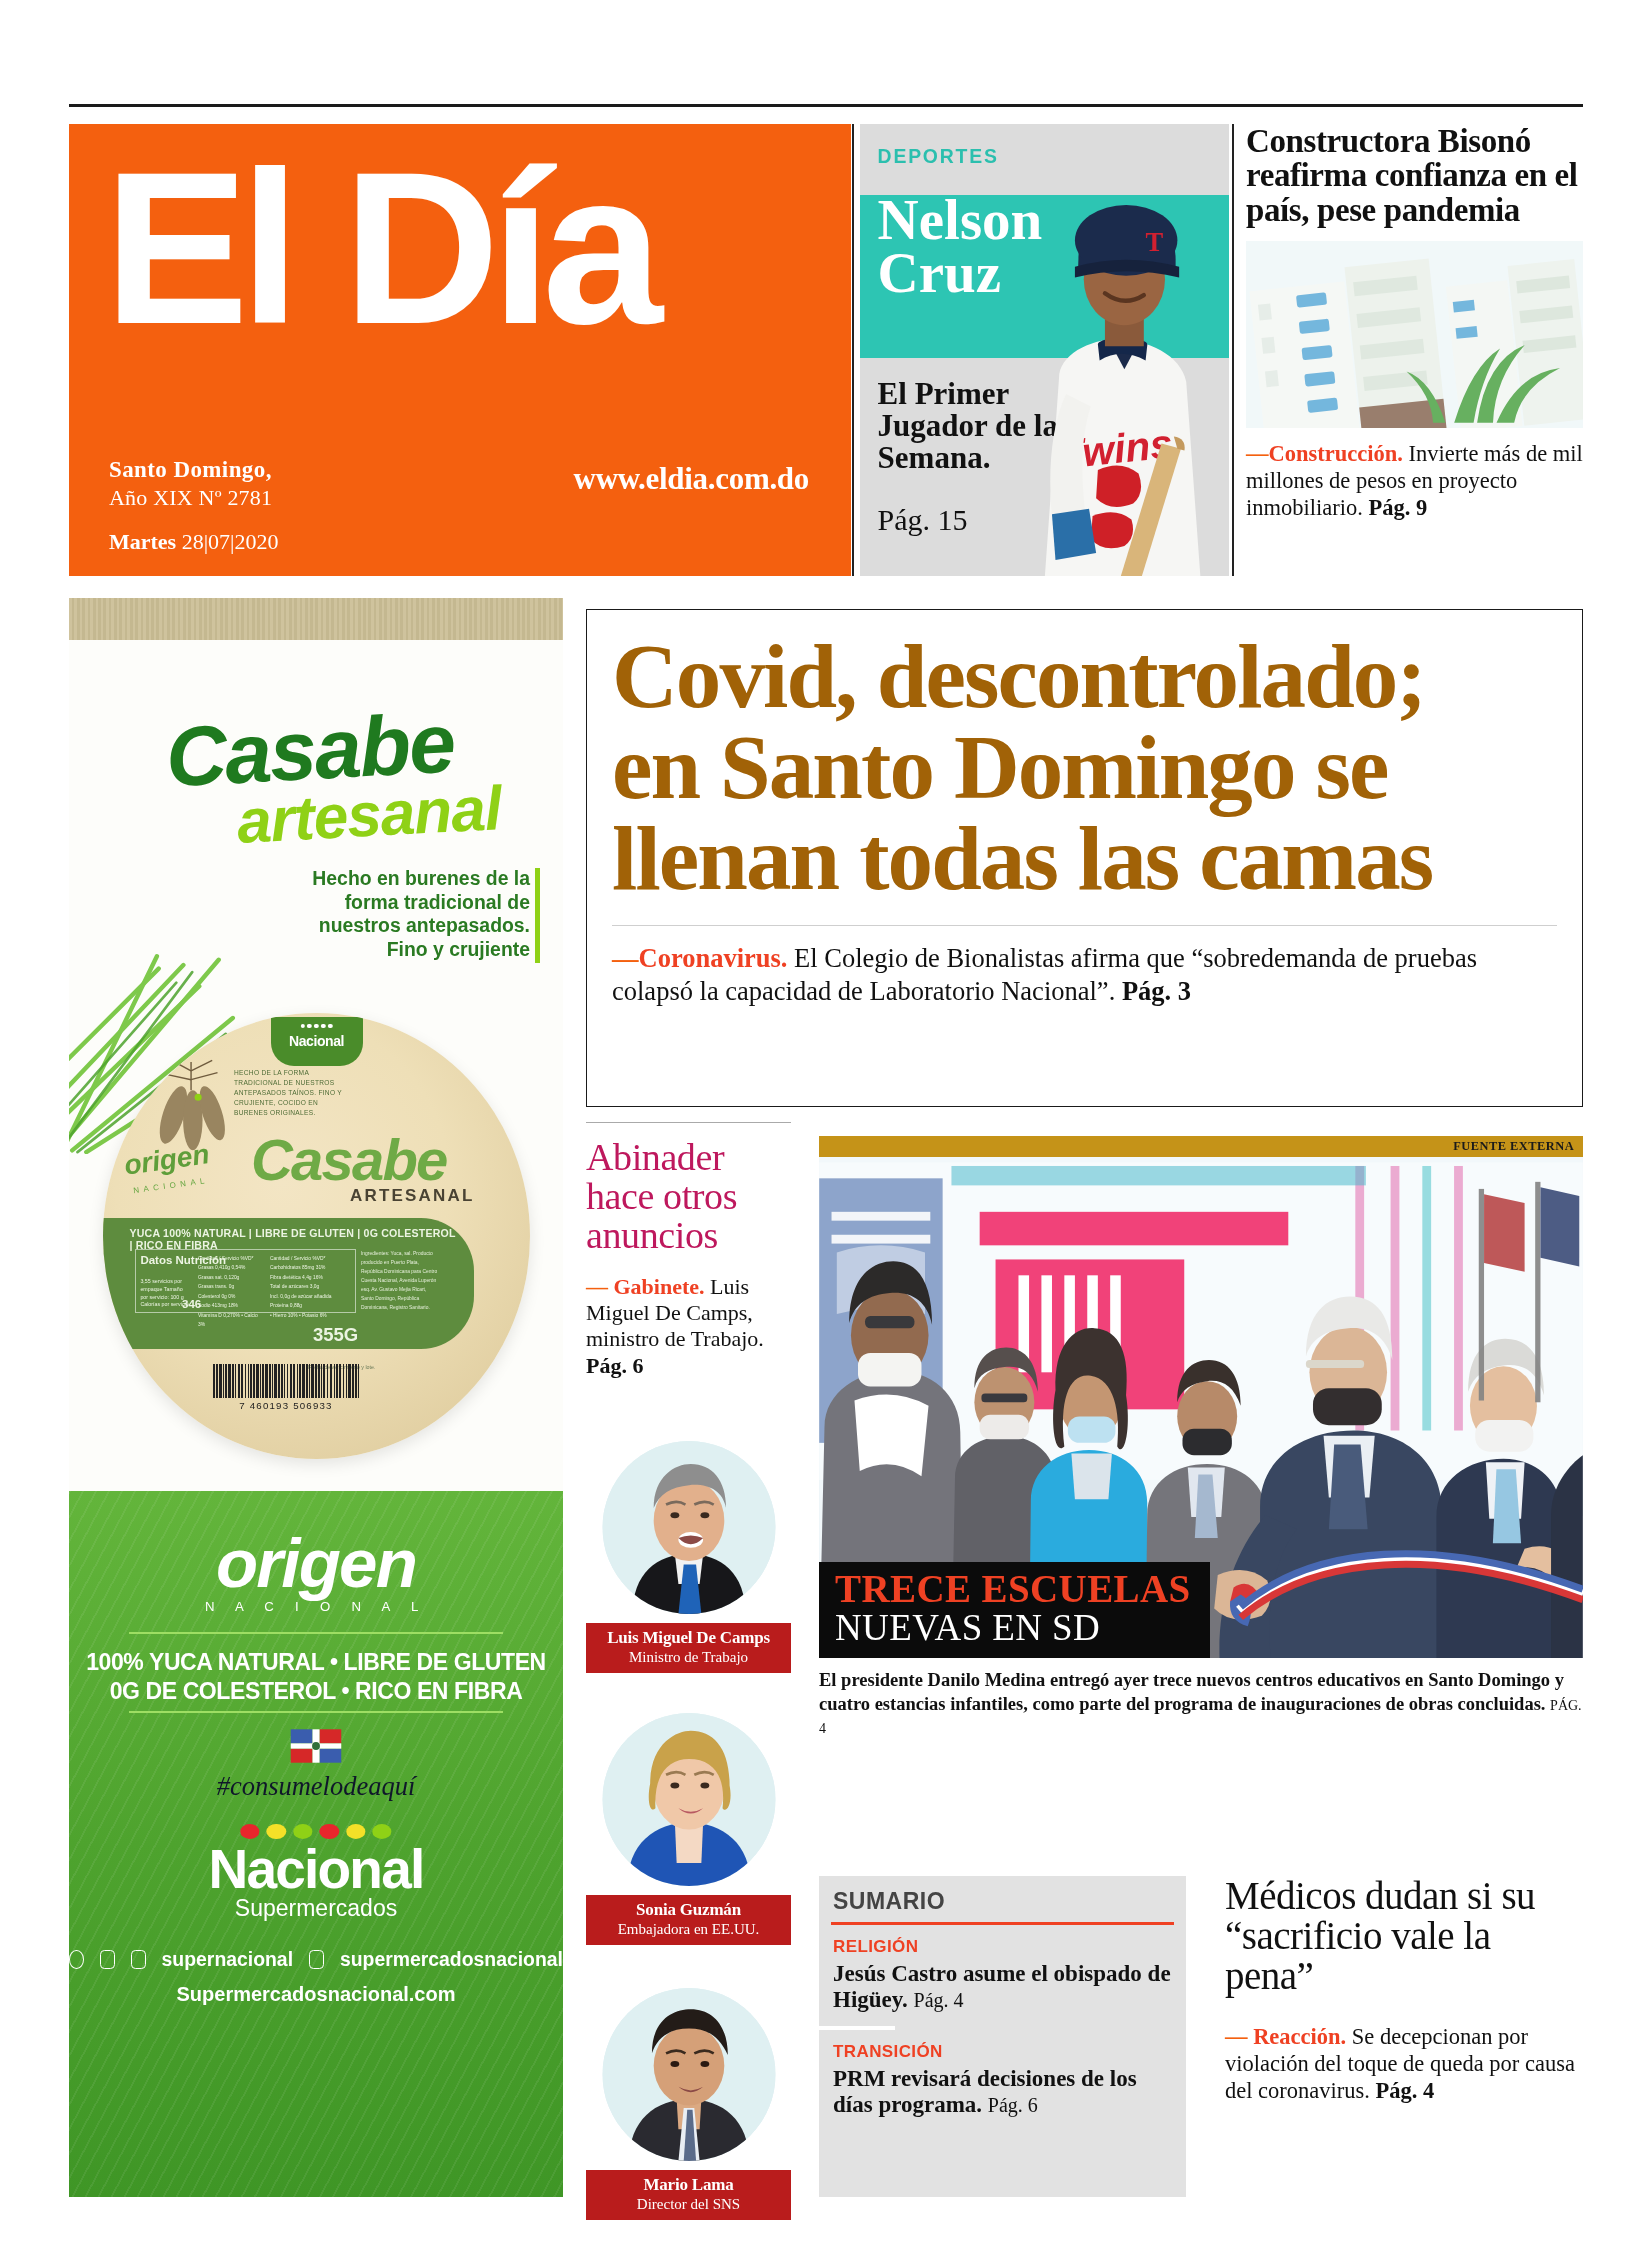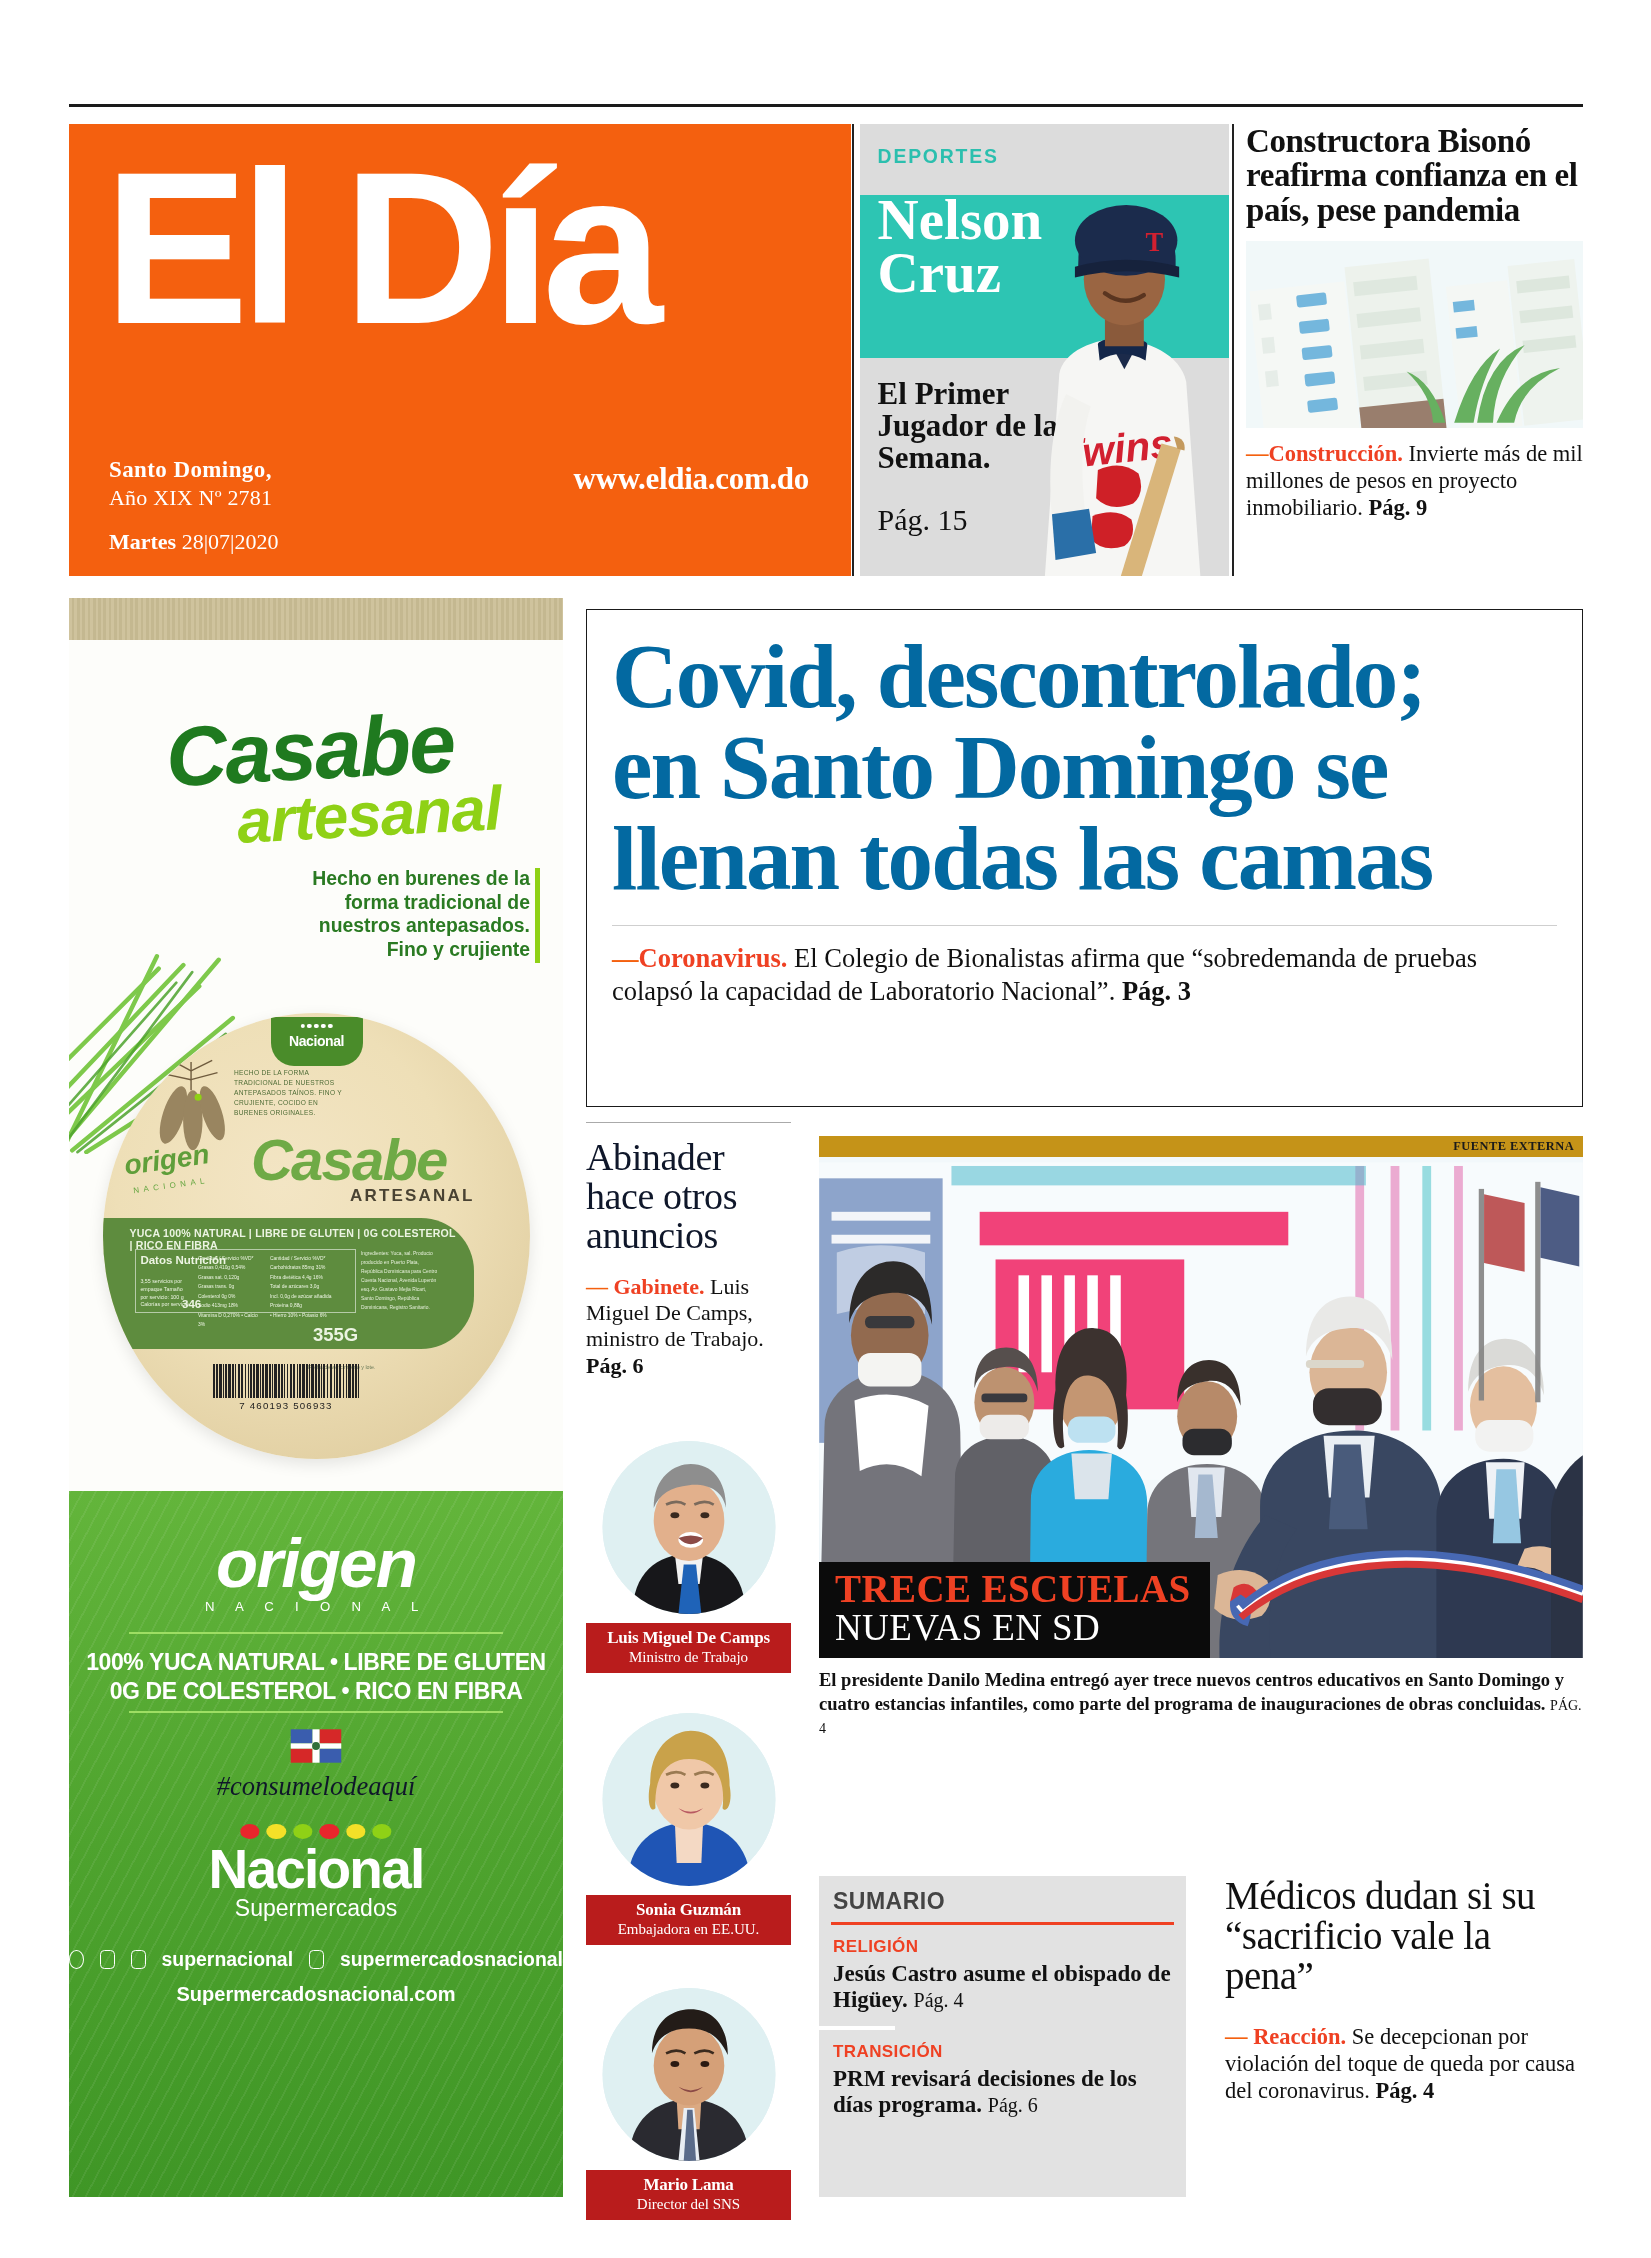--- a/index.html
+++ b/index.html
@@ -102,21 +102,21 @@
   .kicker-red { color:#ef4123; font-weight:700; }
   .pg { font-weight:700; }
 
   
   .mainbox {
     position:absolute; left:586px; top:609px; width:997px; height:498px;
     border:1.8px solid #1a1a1a; background:#fff; padding:21px 25px 0 25px;
   }
   .main-head {
     font-family:"Liberation Serif", serif; font-weight:700;
-    font-size:91px; line-height:1.0; color:#0369a1; letter-spacing:-1.9px;
+    font-size:91px; line-height:1.0; color:#a16207; letter-spacing:-1.9px;
   }
   .main-rule { margin:21px 0 0 0; height:0.9px; background:#cfcfcf; }
   .main-sub {
     margin-top:16px;
     font-family:"Liberation Serif", serif; font-size:26.5px; line-height:1.26; color:#111;
   }
 
   
   .ad {
     position:absolute; left:69px; top:598px; width:494px; height:1599px;
@@ -274,21 +274,21 @@
   .g-web {
     position:absolute; left:0; right:0; top:1385px; text-align:center;
     font-family:"Liberation Sans", sans-serif; font-weight:700; font-size:20px; color:#ffffff;
   }
 
   
   .abin { position:absolute; left:586px; top:1138px; width:205px; }
   .abin-rule { position:absolute; left:586px; top:1122px; width:205px; height:0.9px; background:#aaa; }
   .abin-head {
     font-family:"Liberation Serif", serif; font-weight:400;
-    font-size:38px; line-height:1.02; color:#0f172a; letter-spacing:-0.4px;
+    font-size:38px; line-height:1.02; color:#be185d; letter-spacing:-0.4px;
   }
   .abin-sub {
     margin-top:19.4px;
     font-family:"Liberation Serif", serif; font-size:22px; line-height:1.2; color:#111;
   }
   .portrait-block { position:absolute; width:205px; }
   .portrait-block.p1 { left:586px; top:1436px; }
   .portrait-block.p2 { left:586px; top:1708px; }
   .portrait-block.p3 { left:586px; top:1983px; }
   .pf { width:205px; height:187px; position:relative; overflow:hidden; background:#fff; }

